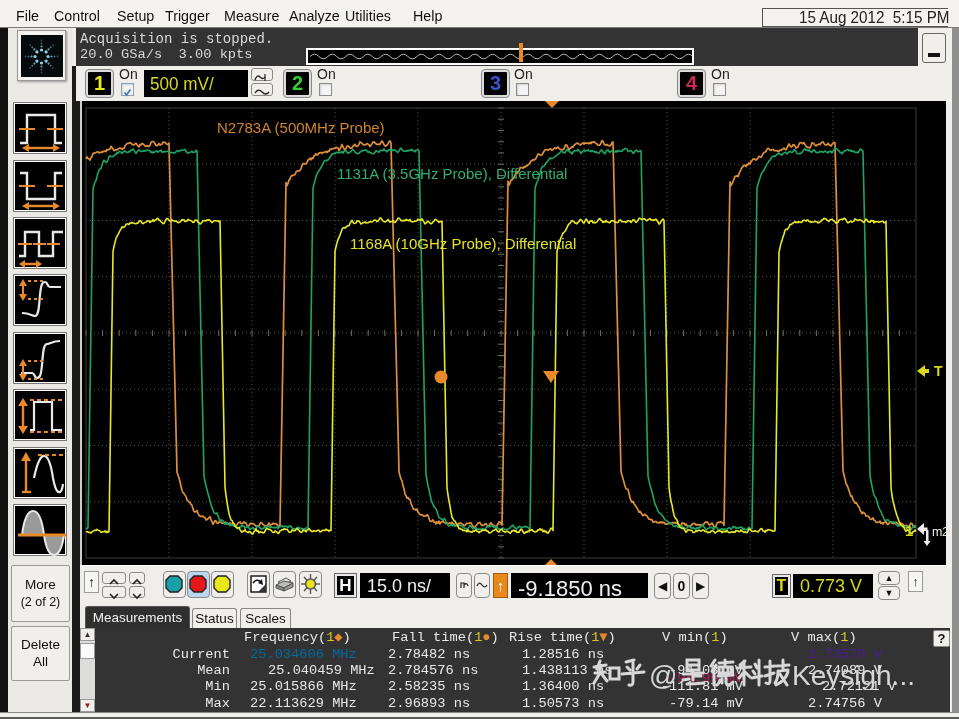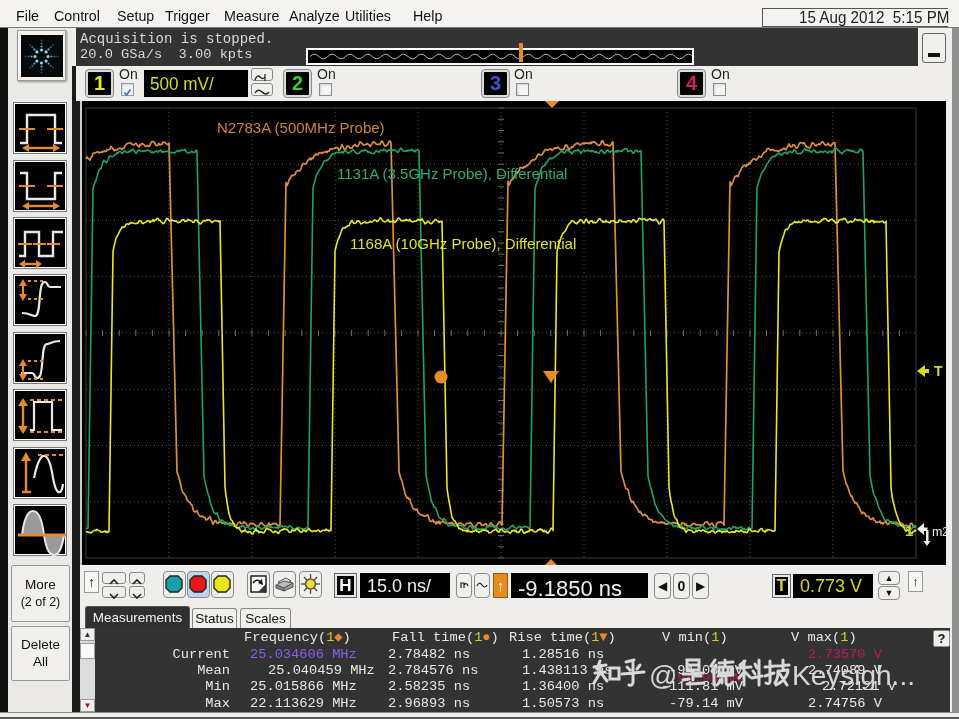--- a/index.html
+++ b/index.html
@@ -301,25 +301,25 @@
 <div class="abs" style="left:80px;top:628px;width:15px;height:84px;background:#dcdcda;"></div>
 <div class="abs" style="left:80px;top:628px;width:15px;height:13px;background:#f0efec;border:1px solid #999;font-size:8px;color:#333;text-align:center;line-height:12px;">▲</div>
 <div class="abs" style="left:80px;top:643px;width:15px;height:16px;background:#fafafa;border:1px solid #999;"></div>
 <div class="abs" style="left:80px;top:699px;width:15px;height:13px;background:#f0efec;border:1px solid #999;font-size:8px;color:#802020;text-align:center;line-height:12px;">▼</div>
 <div class="abs mono" style="left:244px;top:631px;font-size:13.7px;line-height:14px;color:#e8e8e8;white-space:pre;">Frequency(<span style="color:#d4c728">1</span><span style="color:#e8892a">◆</span>)</div>
 <div class="abs mono" style="left:392px;top:631px;font-size:13.7px;line-height:14px;color:#e8e8e8;white-space:pre;">Fall time(<span style="color:#d4c728">1</span><span style="color:#e8892a">●</span>)</div>
 <div class="abs mono" style="left:509px;top:631px;font-size:13.7px;line-height:14px;color:#e8e8e8;white-space:pre;">Rise time(<span style="color:#d4c728">1</span><span style="color:#e8892a">▼</span>)</div>
 <div class="abs mono" style="left:662px;top:631px;font-size:13.7px;line-height:14px;color:#e8e8e8;white-space:pre;">V min(<span style="color:#d4c728">1</span>)</div>
 <div class="abs mono" style="left:791px;top:631px;font-size:13.7px;line-height:14px;color:#e8e8e8;white-space:pre;">V max(<span style="color:#d4c728">1</span>)</div>
 <div class="abs mono" style="left:-70px;width:300px;text-align:right;top:647.5px;font-size:13.7px;line-height:14px;color:#e8e8e8;white-space:pre;">Current</div>
-<div class="abs mono" style="left:250px;top:647.5px;font-size:13.7px;line-height:14px;color:#8b5cf6;white-space:pre;">25.034606 MHz</div>
+<div class="abs mono" style="left:250px;top:647.5px;font-size:13.7px;line-height:14px;color:#0369a1;white-space:pre;">25.034606 MHz</div>
 <div class="abs mono" style="left:388px;top:647.5px;font-size:13.7px;line-height:14px;color:#e8e8e8;white-space:pre;">2.78482 ns</div>
 <div class="abs mono" style="left:522px;top:647.5px;font-size:13.7px;line-height:14px;color:#e8e8e8;white-space:pre;">1.28516 ns</div>
 <div class="abs mono" style="left:443px;width:300px;text-align:right;top:647.5px;font-size:13.7px;line-height:14px;color:#be185d;white-space:pre;margin-top:24px;">-94.95 mV</div>
-<div class="abs mono" style="left:808px;top:647.5px;font-size:13.7px;line-height:14px;color:#be185d;white-space:pre;">2.73570 V</div>
+<div class="abs mono" style="left:808px;top:647.5px;font-size:13.7px;line-height:14px;color:#4c1d95;white-space:pre;">2.73570 V</div>
 <div class="abs mono" style="left:-70px;width:300px;text-align:right;top:663.9px;font-size:13.7px;line-height:14px;color:#e8e8e8;white-space:pre;">Mean</div>
 <div class="abs mono" style="left:268px;top:663.9px;font-size:13.7px;line-height:14px;color:#e8e8e8;white-space:pre;">25.040459 MHz</div>
 <div class="abs mono" style="left:388px;top:663.9px;font-size:13.7px;line-height:14px;color:#e8e8e8;white-space:pre;">2.784576 ns</div>
 <div class="abs mono" style="left:522px;top:663.9px;font-size:13.7px;line-height:14px;color:#e8e8e8;white-space:pre;">1.438113 ns</div>
 <div class="abs mono" style="left:443px;width:300px;text-align:right;top:663.9px;font-size:13.7px;line-height:14px;color:#e8e8e8;white-space:pre;">-94.08 mV</div>
 <div class="abs mono" style="left:808px;top:663.9px;font-size:13.7px;line-height:14px;color:#e8e8e8;white-space:pre;">2.74089 V</div>
 <div class="abs mono" style="left:-70px;width:300px;text-align:right;top:680.3px;font-size:13.7px;line-height:14px;color:#e8e8e8;white-space:pre;">Min</div>
 <div class="abs mono" style="left:250px;top:680.3px;font-size:13.7px;line-height:14px;color:#e8e8e8;white-space:pre;">25.015866 MHz</div>
 <div class="abs mono" style="left:388px;top:680.3px;font-size:13.7px;line-height:14px;color:#e8e8e8;white-space:pre;">2.58235 ns</div>
 <div class="abs mono" style="left:522px;top:680.3px;font-size:13.7px;line-height:14px;color:#e8e8e8;white-space:pre;">1.36400 ns</div>

